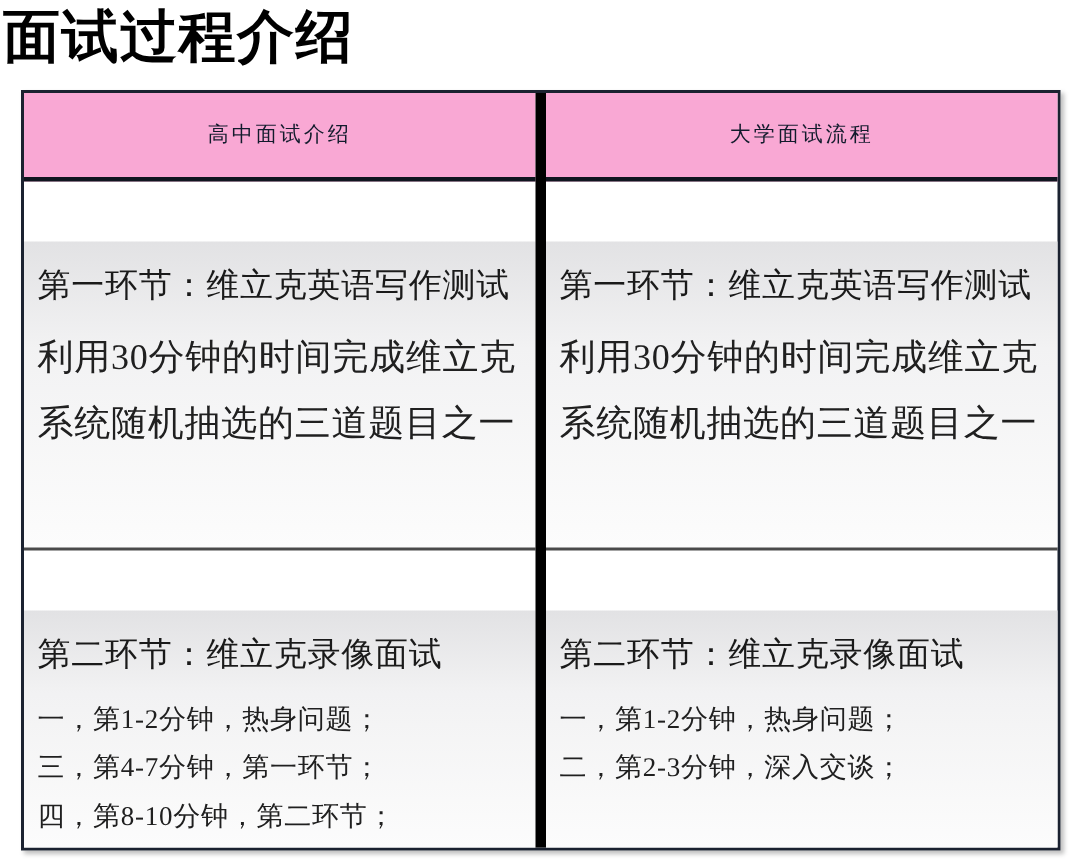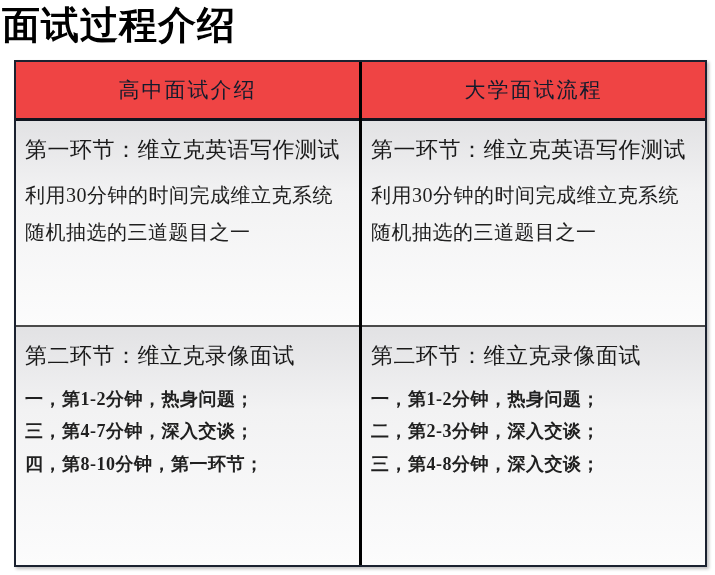--- a/index.html
+++ b/index.html
@@ -40,67 +40,67 @@
     background: #ffffff;
     box-shadow: 2px 2px 3px rgba(0,0,0,0.25);
   }
   .col {
     flex: 1 1 0;
     display: flex;
     flex-direction: column;
     min-width: 0;
   }
   .col + .col {
-    border-left: 3px solid #000000;
+    border-left: 7px solid #000000;
   }
   .hdr {
     height: 56px;
     flex: 0 0 56px;
-    background: #ef4444;
+    background: #f9a8d4;
     border-bottom: 3px solid #10151f;
     color: #121b2c;
-    font-size: 21px;
+    font-size: 14px;
     display: flex;
     align-items: center;
     justify-content: center;
     letter-spacing: 2px;
   }
   .cell {
     background: linear-gradient(180deg, #e2e2e4 0%, #f2f2f3 35%, #fcfcfc 100%);
     padding: 12px 10px 0 9px;
     box-sizing: border-box;
     overflow: hidden;
+    margin-top: 40px;
   }
   .row1 {
     flex: 0 0 206px;
     border-bottom: 2px solid #4a4a4a;
   }
   .row2 {
     flex: 1 1 auto;
   }
   .cellhead {
     font-size: 22px;
     color: #1a1a1a;
     letter-spacing: 0.5px;
     margin: 2px 0 12px 0;
     white-space: nowrap;
   }
   .cellbody {
-    font-size: 20px;
+    font-size: 24px;
     line-height: 1.85;
     color: #202020;
     letter-spacing: 0.5px;
   }
   .list-item {
     font-size: 18px;
     line-height: 1.8;
     color: #202020;
     letter-spacing: 0.5px;
     white-space: nowrap;
-    font-weight: bold;
   }
 </style>
 </head>
 <body>
 
 <div class="page">
 
   <h1 class="page-title">面试过程介绍</h1>
 
   <div class="itable">
@@ -109,35 +109,34 @@
       <div class="hdr">高中面试介绍</div>
 
       <div class="cell row1">
         <div class="cellhead">第一环节：维立克英语写作测试</div>
         <div class="cellbody">利用30分钟的时间完成维立克系统随机抽选的三道题目之一</div>
       </div>
 
       <div class="cell row2">
         <div class="cellhead">第二环节：维立克录像面试</div>
         <div class="list-item">一，第1-2分钟，热身问题；</div>
-        <div class="list-item">三，第4-7分钟，深入交谈；</div>
-        <div class="list-item">四，第8-10分钟，第一环节；</div>
+        <div class="list-item">三，第4-7分钟，第一环节；</div>
+        <div class="list-item">四，第8-10分钟，第二环节；</div>
       </div>
     </div>
 
     <div class="col">
       <div class="hdr">大学面试流程</div>
 
       <div class="cell row1">
         <div class="cellhead">第一环节：维立克英语写作测试</div>
         <div class="cellbody">利用30分钟的时间完成维立克系统随机抽选的三道题目之一</div>
       </div>
 
       <div class="cell row2">
         <div class="cellhead">第二环节：维立克录像面试</div>
         <div class="list-item">一，第1-2分钟，热身问题；</div>
         <div class="list-item">二，第2-3分钟，深入交谈；</div>
-        <div class="list-item">三，第4-8分钟，深入交谈；</div>
       </div>
     </div>
 
   </div>
 </div>
 
 </body></html>

